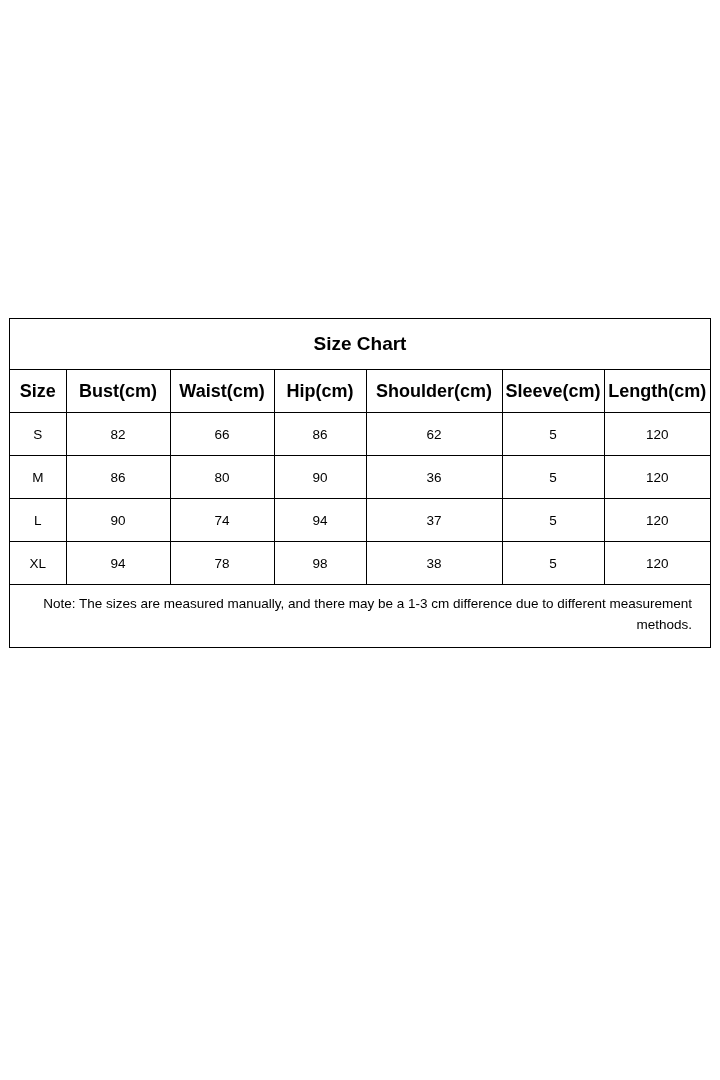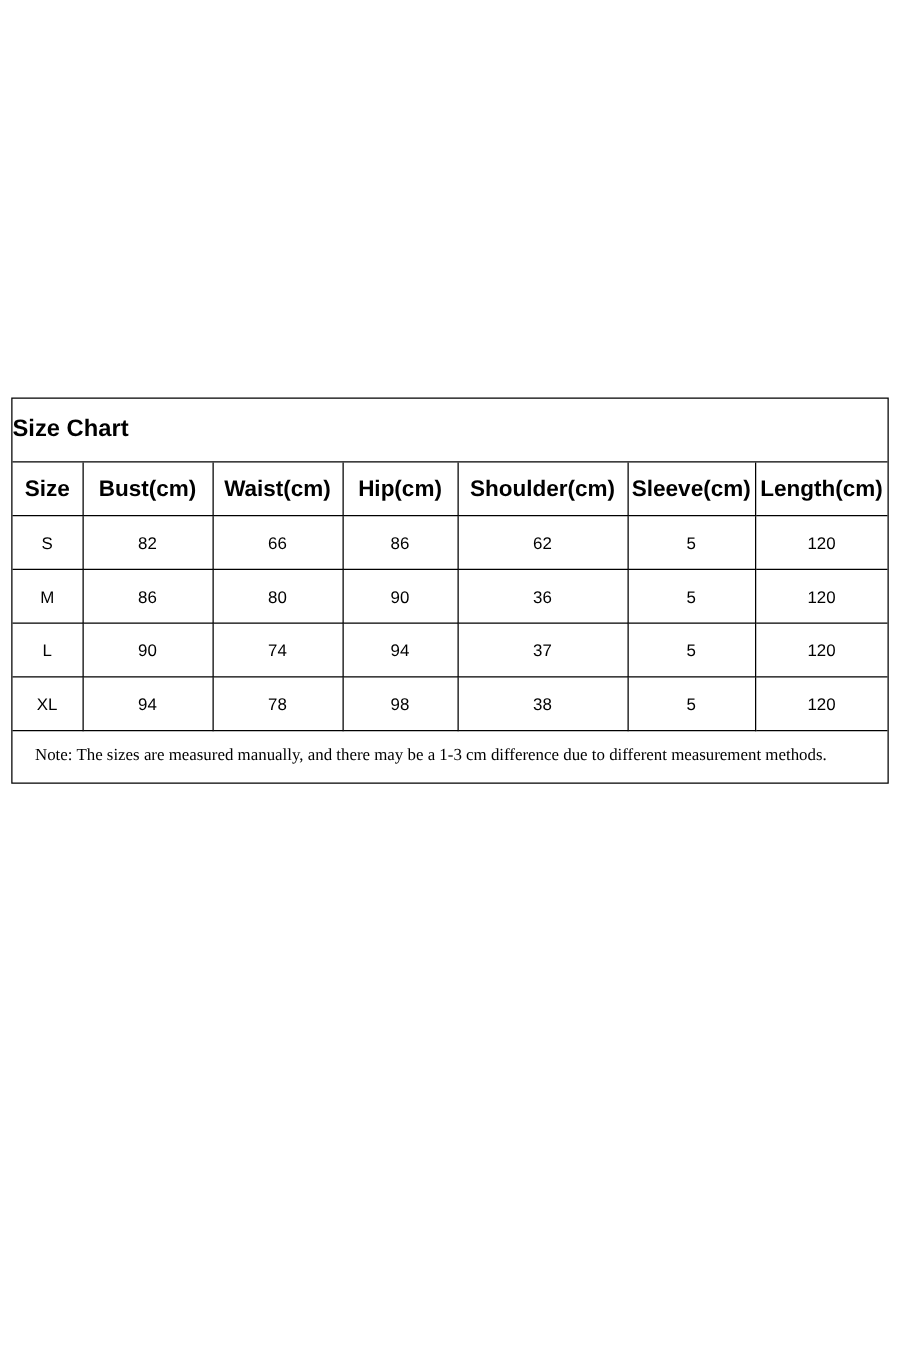--- a/index.html
+++ b/index.html
@@ -18,21 +18,21 @@
   #chart-wrap {
     position: absolute;
     left: 9px;
     top: 318px;
     width: 702px;
     border: 1px solid #000000;
     box-sizing: border-box;
     background: #ffffff;
   }
   .chart-title {
-    text-align: left;
+    text-align: center;
     font-size: 19px;
     font-weight: bold;
     padding: 14px 0 13px 0;
     border-bottom: 1px solid #000000;
     line-height: 1.2;
   }
   table.size-table {
     width: 100%;
     border-collapse: collapse;
     table-layout: fixed;
@@ -64,24 +64,23 @@
   }
   .col-size { width: 56px; }
   .col-bust { width: 104px; }
   .col-waist { width: 104px; }
   .col-hip { width: 92px; }
   .col-shoulder { width: 136px; }
   .col-sleeve { width: 102px; }
   .col-length { width: 106px; }
   .note {
     font-size: 13.5px;
-    text-align: left;
+    text-align: right;
     line-height: 1.55;
     padding: 9px 18px 11px 18px;
-    font-family: Liberation Serif, serif;
   }
 </style>
 </head>
 <body>
 
 <div id="chart-wrap">
 
   <div class="chart-title">Size Chart</div>
 
   <table class="size-table">

